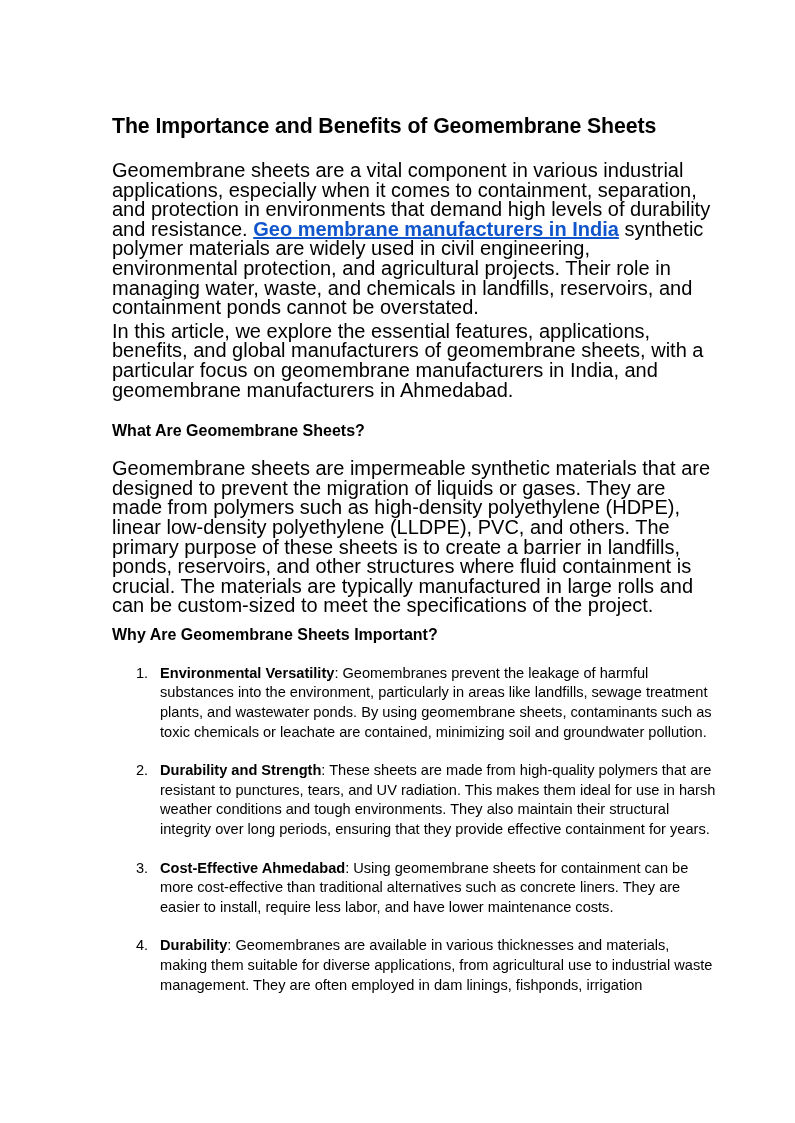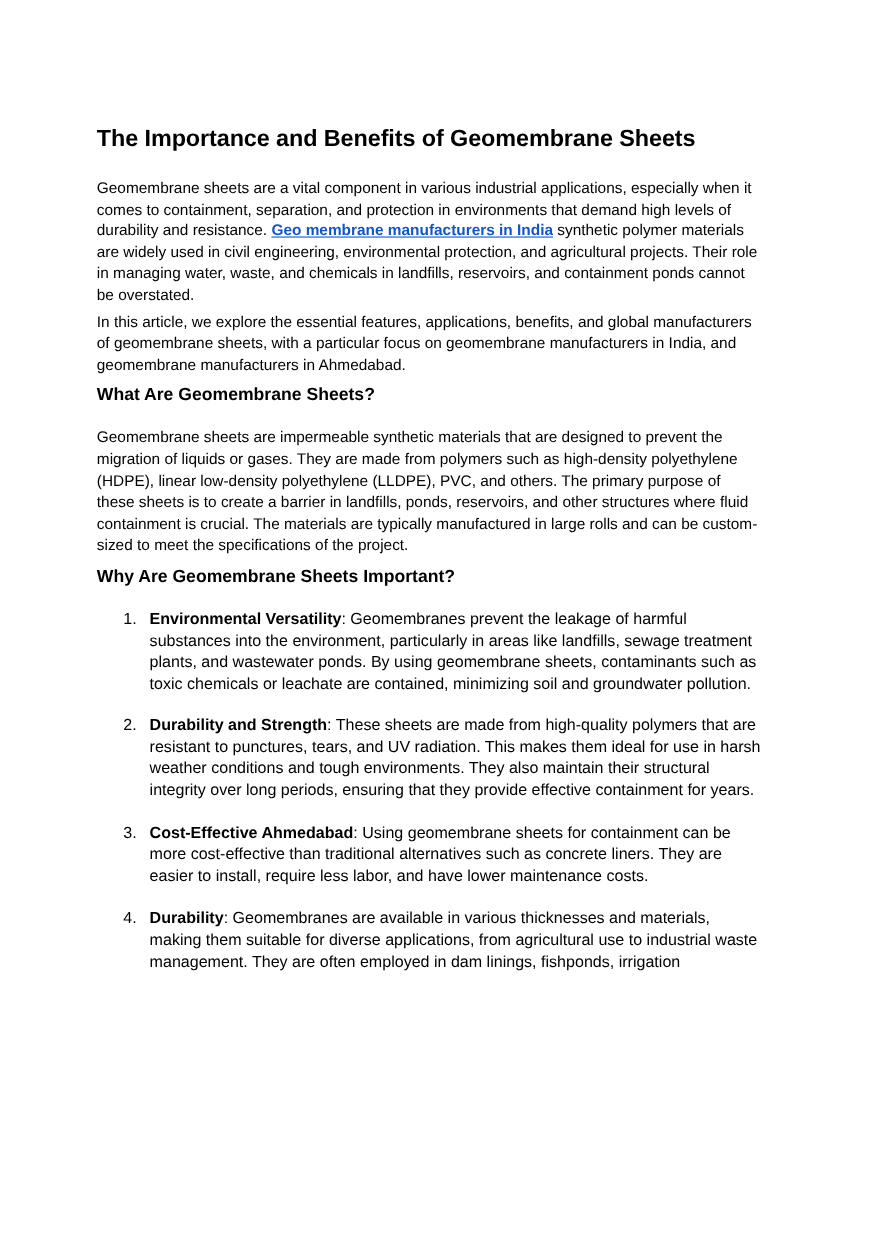--- a/index.html
+++ b/index.html
@@ -3,50 +3,50 @@
   <meta charset="utf-8">
   <style>
     html, body { margin: 0; padding: 0; background: #ffffff; }
     body { width: 795px; height: 1123px; overflow: hidden; }
     .page {
       position: relative;
       width: 795px; height: 1123px;
       font-family: "Liberation Sans", sans-serif;
       color: #000000;
     }
-    .content { position: absolute; left: 88px; top: 112px; width: 605px; }
+    .content { position: absolute; left: 112px; top: 112px; width: 605px; }
     h1 {
       margin: 0; font-size: 21.3px; font-weight: bold; line-height: 28px;
       letter-spacing: -0.1px;
     }
     h2 {
       margin: 0; font-size: 16px; font-weight: bold; line-height: 22px;
     }
     p {
-      margin: 0; font-size: 14px; line-height: 19.6px;
+      margin: 0; font-size: 20px; line-height: 19.6px;
     }
     a.doc-link { color: #1155cc; font-weight: bold; text-decoration: underline; }
     ol { margin: 0; padding: 0; list-style: none; }
     ol li { position: relative; padding-left: 48px; font-size: 14.6px; line-height: 19.6px; }
     ol li .num { position: absolute; left: 24px; top: 0; }
     ol li b { font-weight: bold; }
   </style>
 </head>
 <body>
 
 <div class="page">
   <div class="content">
 
     <h1>The Importance and Benefits of Geomembrane Sheets</h1>
 
     <p style="margin-top:21px;"><span>Geomembrane sheets are a vital component in various industrial applications, especially when it comes to containment, separation, and protection in environments that demand high levels of durability and resistance. </span><a class="doc-link" href="#">Geo membrane manufacturers in India</a><span> synthetic polymer materials are widely used in civil engineering, environmental protection, and agricultural projects. Their role in managing water, waste, and chemicals in landfills, reservoirs, and containment ponds cannot be overstated.</span></p>
 
     <p style="margin-top:4px;">In this article, we explore the essential features, applications, benefits, and global manufacturers of geomembrane sheets, with a particular focus on geomembrane manufacturers in India, and geomembrane manufacturers in Ahmedabad.</p>
 
-    <h2 style="margin-top:8px;">What Are Geomembrane Sheets?</h2>
+    <h2 style="margin-top:20px;">What Are Geomembrane Sheets?</h2>
 
     <p style="margin-top:17px;">Geomembrane sheets are impermeable synthetic materials that are designed to prevent the migration of liquids or gases. They are made from polymers such as high-density polyethylene (HDPE), linear low-density polyethylene (LLDPE), PVC, and others. The primary purpose of these sheets is to create a barrier in landfills, ponds, reservoirs, and other structures where fluid containment is crucial. The materials are typically manufactured in large rolls and can be custom-sized to meet the specifications of the project.</p>
 
     <h2 style="margin-top:8px;">Why Are Geomembrane Sheets Important?</h2>
 
 
     <ol style="margin-top:18px;">
       <li>
         <span class="num">1.</span><b>Environmental Versatility</b><span>: Geomembranes prevent the leakage of harmful substances into the environment, particularly in areas like landfills, sewage treatment plants, and wastewater ponds. By using geomembrane sheets, contaminants such as toxic chemicals or leachate are contained, minimizing soil and groundwater pollution.</span>
       </li>

